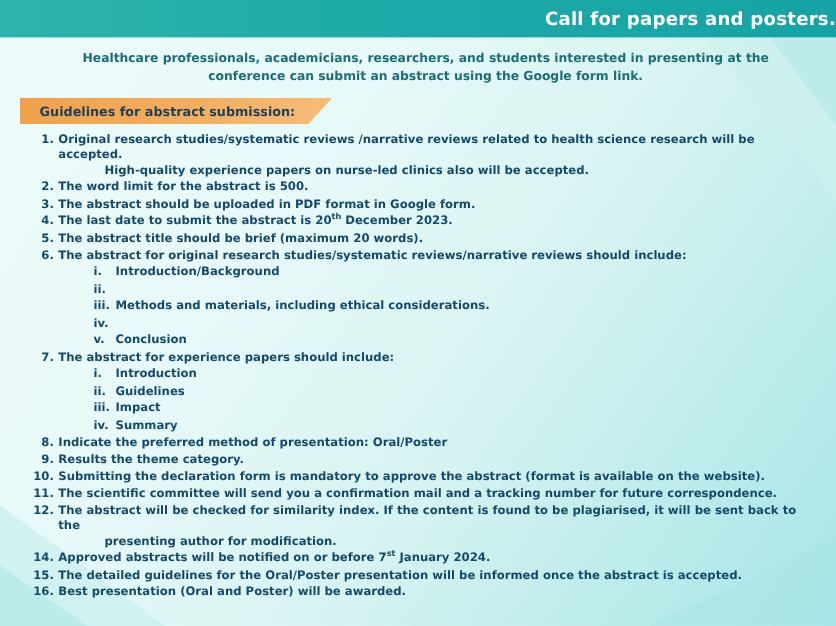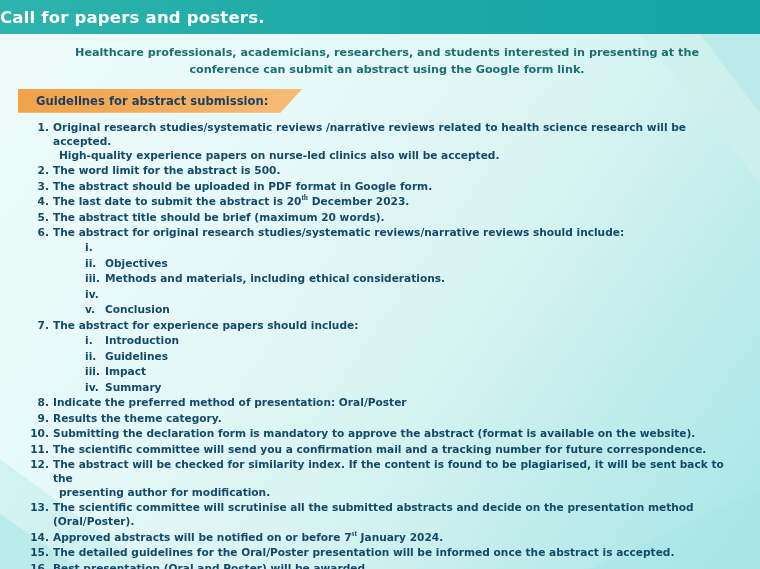--- a/index.html
+++ b/index.html
@@ -78,21 +78,21 @@
     pointer-events: none;
   }
 
   
   .title-bar {
     position: relative;
     height: 34px;
     background: linear-gradient(90deg, #2fb3ad 0%, #1faba8 40%, #15a3a5 100%);
     display: flex;
     align-items: center;
-    justify-content: flex-start;
+    justify-content: flex-end;
     z-index: 5;
   }
   .title-bar .title-text {
     color: #ffffff;
     font-size: 16.5px;
     font-weight: bold;
     letter-spacing: 0.2px;
   }
 
   
@@ -151,40 +151,40 @@
     text-align: right;
     padding-right: 4px;
     white-space: nowrap;
   }
   .li .txt {
     flex: 1 1 auto;
   }
   .li .txt .cont {
     display: block;
     padding-left: 6px;
+    margin-left: 36px;
   }
   .sub {
     display: flex;
     align-items: flex-start;
     margin-bottom: 1.5px;
     padding-left: 55px;
   }
   .sub .rnum {
     flex: 0 0 auto;
     width: 20px;
     text-align: left;
   }
   .sub .stxt {
     flex: 1 1 auto;
   }
   sup {
     font-size: 7.4px;
     vertical-align: super;
     line-height: 0;
-    font-family: Liberation Serif, serif;
   }
 </style>
 </head>
 <body>
 
 <div class="slide">
 
   <div class="wedge-tr"></div>
   <div class="wedge-tr2"></div>
   <div class="wedge-bl"></div>
@@ -223,24 +223,24 @@
       <div class="li">
         <span class="num">5.</span>
         <span class="txt"><span>The abstract title should be brief (maximum 20 words).</span></span>
       </div>
       <div class="li">
         <span class="num">6.</span>
         <span class="txt"><span>The abstract for original research studies/systematic reviews/narrative reviews should include:</span></span>
       </div>
       <div class="sub">
         <span class="rnum">i.</span>
+        <span class="stxt">Introduction/Background</span>
       </div>
       <div class="sub">
         <span class="rnum">ii.</span>
-        <span class="stxt">Objectives</span>
       </div>
       <div class="sub">
         <span class="rnum">iii.</span>
         <span class="stxt">Methods and materials, including ethical considerations.</span>
       </div>
       <div class="sub">
         <span class="rnum">iv.</span>
       </div>
       <div class="sub">
         <span class="rnum">v.</span>
@@ -280,24 +280,20 @@
       </div>
       <div class="li">
         <span class="num">11.</span>
         <span class="txt"><span>The scientific committee will send you a confirmation mail and a tracking number for future correspondence.</span></span>
       </div>
       <div class="li">
         <span class="num">12.</span>
         <span class="txt"><span>The abstract will be checked for similarity index. If the content is found to be plagiarised, it will be sent back to the</span><span class="cont">presenting author for modification.</span></span>
       </div>
       <div class="li">
-        <span class="num">13.</span>
-        <span class="txt"><span>The scientific committee will scrutinise all the submitted abstracts and decide on the presentation method (Oral/Poster).</span></span>
-      </div>
-      <div class="li">
         <span class="num">14.</span>
         <span class="txt"><span>Approved abstracts will be notified on or before 7</span><sup>st</sup><span> January 2024.</span></span>
       </div>
       <div class="li">
         <span class="num">15.</span>
         <span class="txt"><span>The detailed guidelines for the Oral/Poster presentation will be informed once the abstract is accepted.</span></span>
       </div>
       <div class="li">
         <span class="num">16.</span>
         <span class="txt"><span>Best presentation (Oral and Poster) will be awarded.</span></span>

